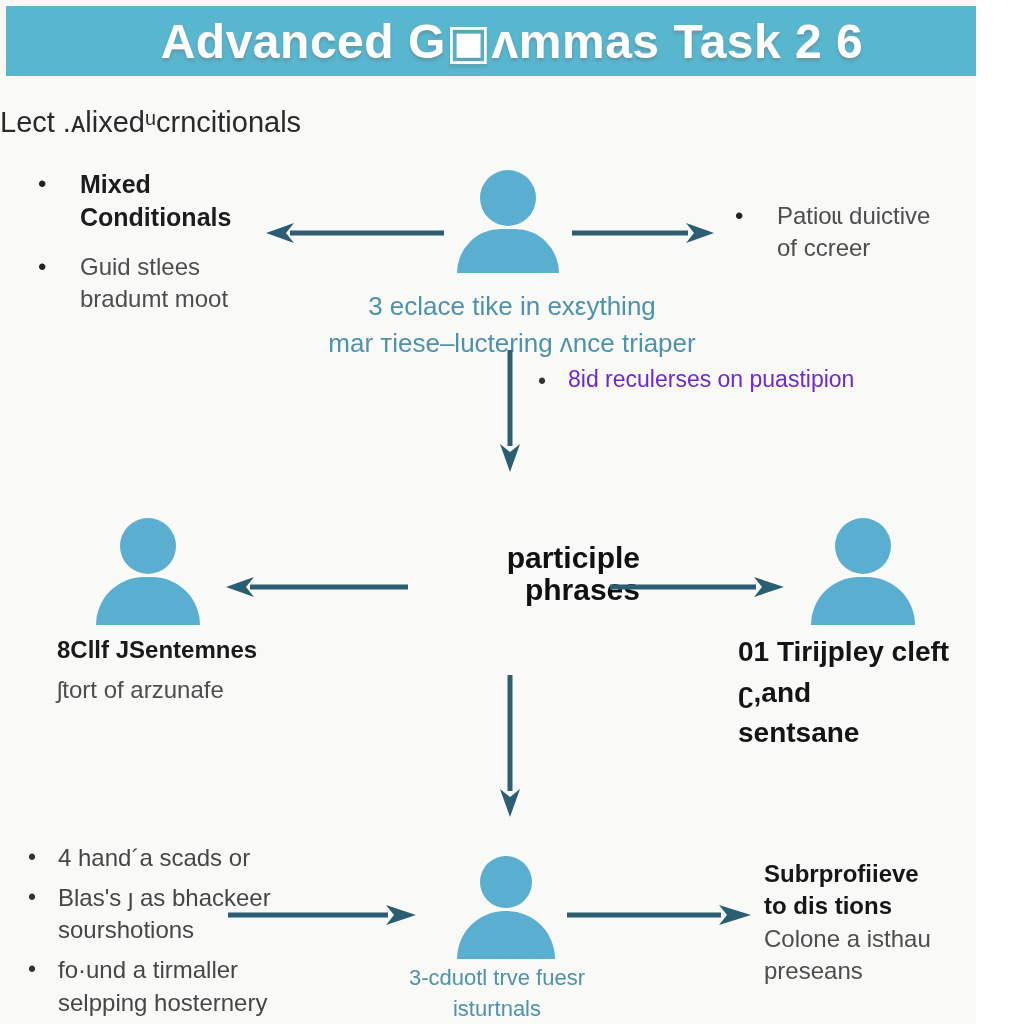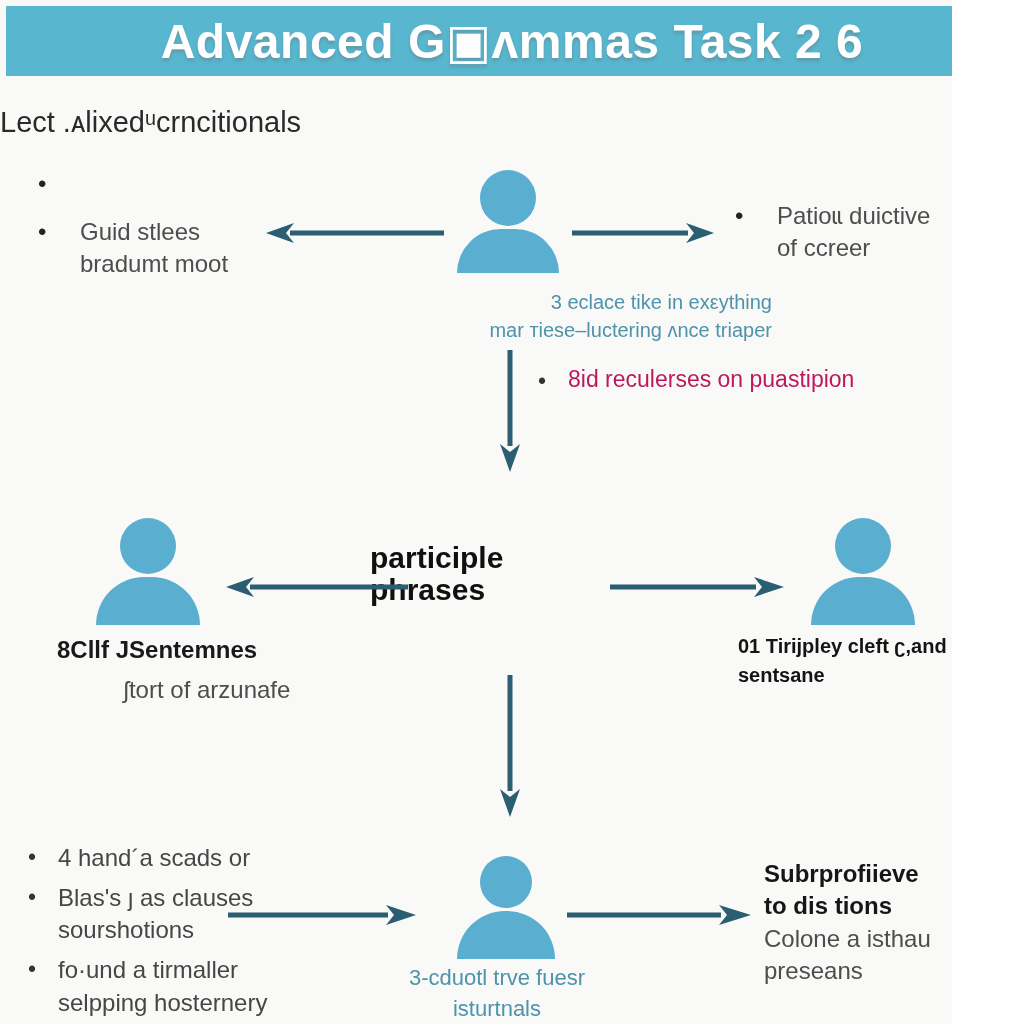--- a/index.html
+++ b/index.html
@@ -1,19 +1,20 @@
 <!DOCTYPE html>
 <html><head>
 <meta charset="utf-8">
 <style>
   html,body{margin:0;padding:0;}
   .page{
     position:relative;width:952px;height:1024px;overflow:hidden;
     background:#f9f9f7;
     font-family:"Liberation Sans","DejaVu Sans",sans-serif;
+    padding-left:24px;
   }
   
   .header{
     position:absolute;left:6px;top:6px;width:1012px;height:70px;
     background:#58b6cf;display:flex;align-items:center;justify-content:center;
   }
   .header .title{
     font-size:48px;font-weight:bold;color:#ffffff;letter-spacing:.5px;
     text-shadow:0 3px 3px rgba(110,110,110,.38);white-space:nowrap;
   }
@@ -36,34 +37,34 @@
   .dot-sm{width:30px;flex:0 0 30px;font-size:23px;color:#333;line-height:1.35;}
   .tl-list{position:absolute;left:38px;top:168px;width:270px;}
   .tl-bold{font-size:25px;font-weight:bold;color:#1c1c1c;line-height:1.32;}
   .tl-gray{font-size:24px;color:#4d4d4d;line-height:1.32;}
   .tl-list .item2{margin-top:17px;}
   .tr-block{position:absolute;left:735px;top:182px;width:270px;}
   .tr-head{font-size:25px;font-weight:bold;color:#141414;line-height:1.3;}
   .tr-block .bullet-row{margin-top:18px;}
   .tr-gray{font-size:24px;color:#4d4d4d;line-height:1.32;}
   .caption1{
-    position:absolute;left:252px;top:288px;width:520px;text-align:right;
-    font-size:20px;color:#4e93ac;line-height:1.42;
+    position:absolute;left:252px;top:288px;width:520px;text-align:center;
+    font-size:26px;color:#4e93ac;line-height:1.42;
   }
   .mid-bullet{position:absolute;left:538px;top:366px;display:flex;align-items:flex-start;}
-  .mid-bullet .text{font-size:23px;color:#be185d;}
+  .mid-bullet .text{font-size:23px;color:#6d28d9;}
   .center-node{
-    position:absolute;left:370px;top:542px;width:280px;text-align:left;
+    position:absolute;left:360px;top:542px;width:280px;text-align:right;
     font-size:30px;font-weight:bold;color:#101010;line-height:1.07;
   }
   .ml-block{position:absolute;left:57px;top:636px;width:300px;}
   .ml-title{font-size:24px;font-weight:bold;color:#191919;}
-  .ml-sub{font-size:24px;color:#4d4d4d;margin-top:12px;text-align:center;}
+  .ml-sub{font-size:24px;color:#4d4d4d;margin-top:12px;}
   .mr-block{position:absolute;left:738px;top:632px;width:285px;}
-  .mr-title{font-size:20px;font-weight:bold;color:#141414;line-height:1.45;}
+  .mr-title{font-size:28px;font-weight:bold;color:#141414;line-height:1.45;}
   .mr-note{font-size:21.5px;color:#4190ad;line-height:1.4;margin-top:8px;}
   .bl-list{position:absolute;left:28px;top:842px;width:300px;}
   .bl-list .bullet-row{margin-bottom:7px;}
   .bl-text{font-size:24px;color:#464646;line-height:1.36;}
   .caption2{
     position:absolute;left:347px;top:962px;width:300px;text-align:center;
     font-size:22px;color:#4e93ac;line-height:1.42;
   }
   .br-block{position:absolute;left:764px;top:858px;width:240px;}
   .br-title{font-size:24px;font-weight:bold;color:#161616;line-height:1.35;}
@@ -76,20 +77,22 @@
 
   <div class="header">
     <div class="title">Advanced G▣ʌmmas Task 2 6</div>
   </div>
 
   <div class="subtitle">Lect .ᴀlixedᵘcrncitionals</div>
 
   <div class="tl-list">
     <div class="bullet-row">
       <span class="dot">•</span>
+      <span class="tl-bold ml">Mixed
+Conditionals</span>
     </div>
     <div class="bullet-row item2">
       <span class="dot">•</span>
       <span class="tl-gray ml">Guid stlees
 bradumt moot</span>
     </div>
   </div>
 
   <div class="tr-block">
     <div class="bullet-row">
@@ -135,21 +138,21 @@
 sentsane</div>
   </div>
 
   <div class="bl-list">
     <div class="bullet-row">
       <span class="dot-sm">•</span>
       <span class="bl-text ml">4 hand´a scads or</span>
     </div>
     <div class="bullet-row">
       <span class="dot-sm">•</span>
-      <span class="bl-text ml">Blas's ȷ as clauses
+      <span class="bl-text ml">Blas's ȷ as bhackeer
 sourshotions</span>
     </div>
     <div class="bullet-row">
       <span class="dot-sm">•</span>
       <span class="bl-text ml">fo·und a tirmaller
 selpping hosternery</span>
     </div>
   </div>
 
   <div class="person" style="left:456px;top:856px;width:100px;">

